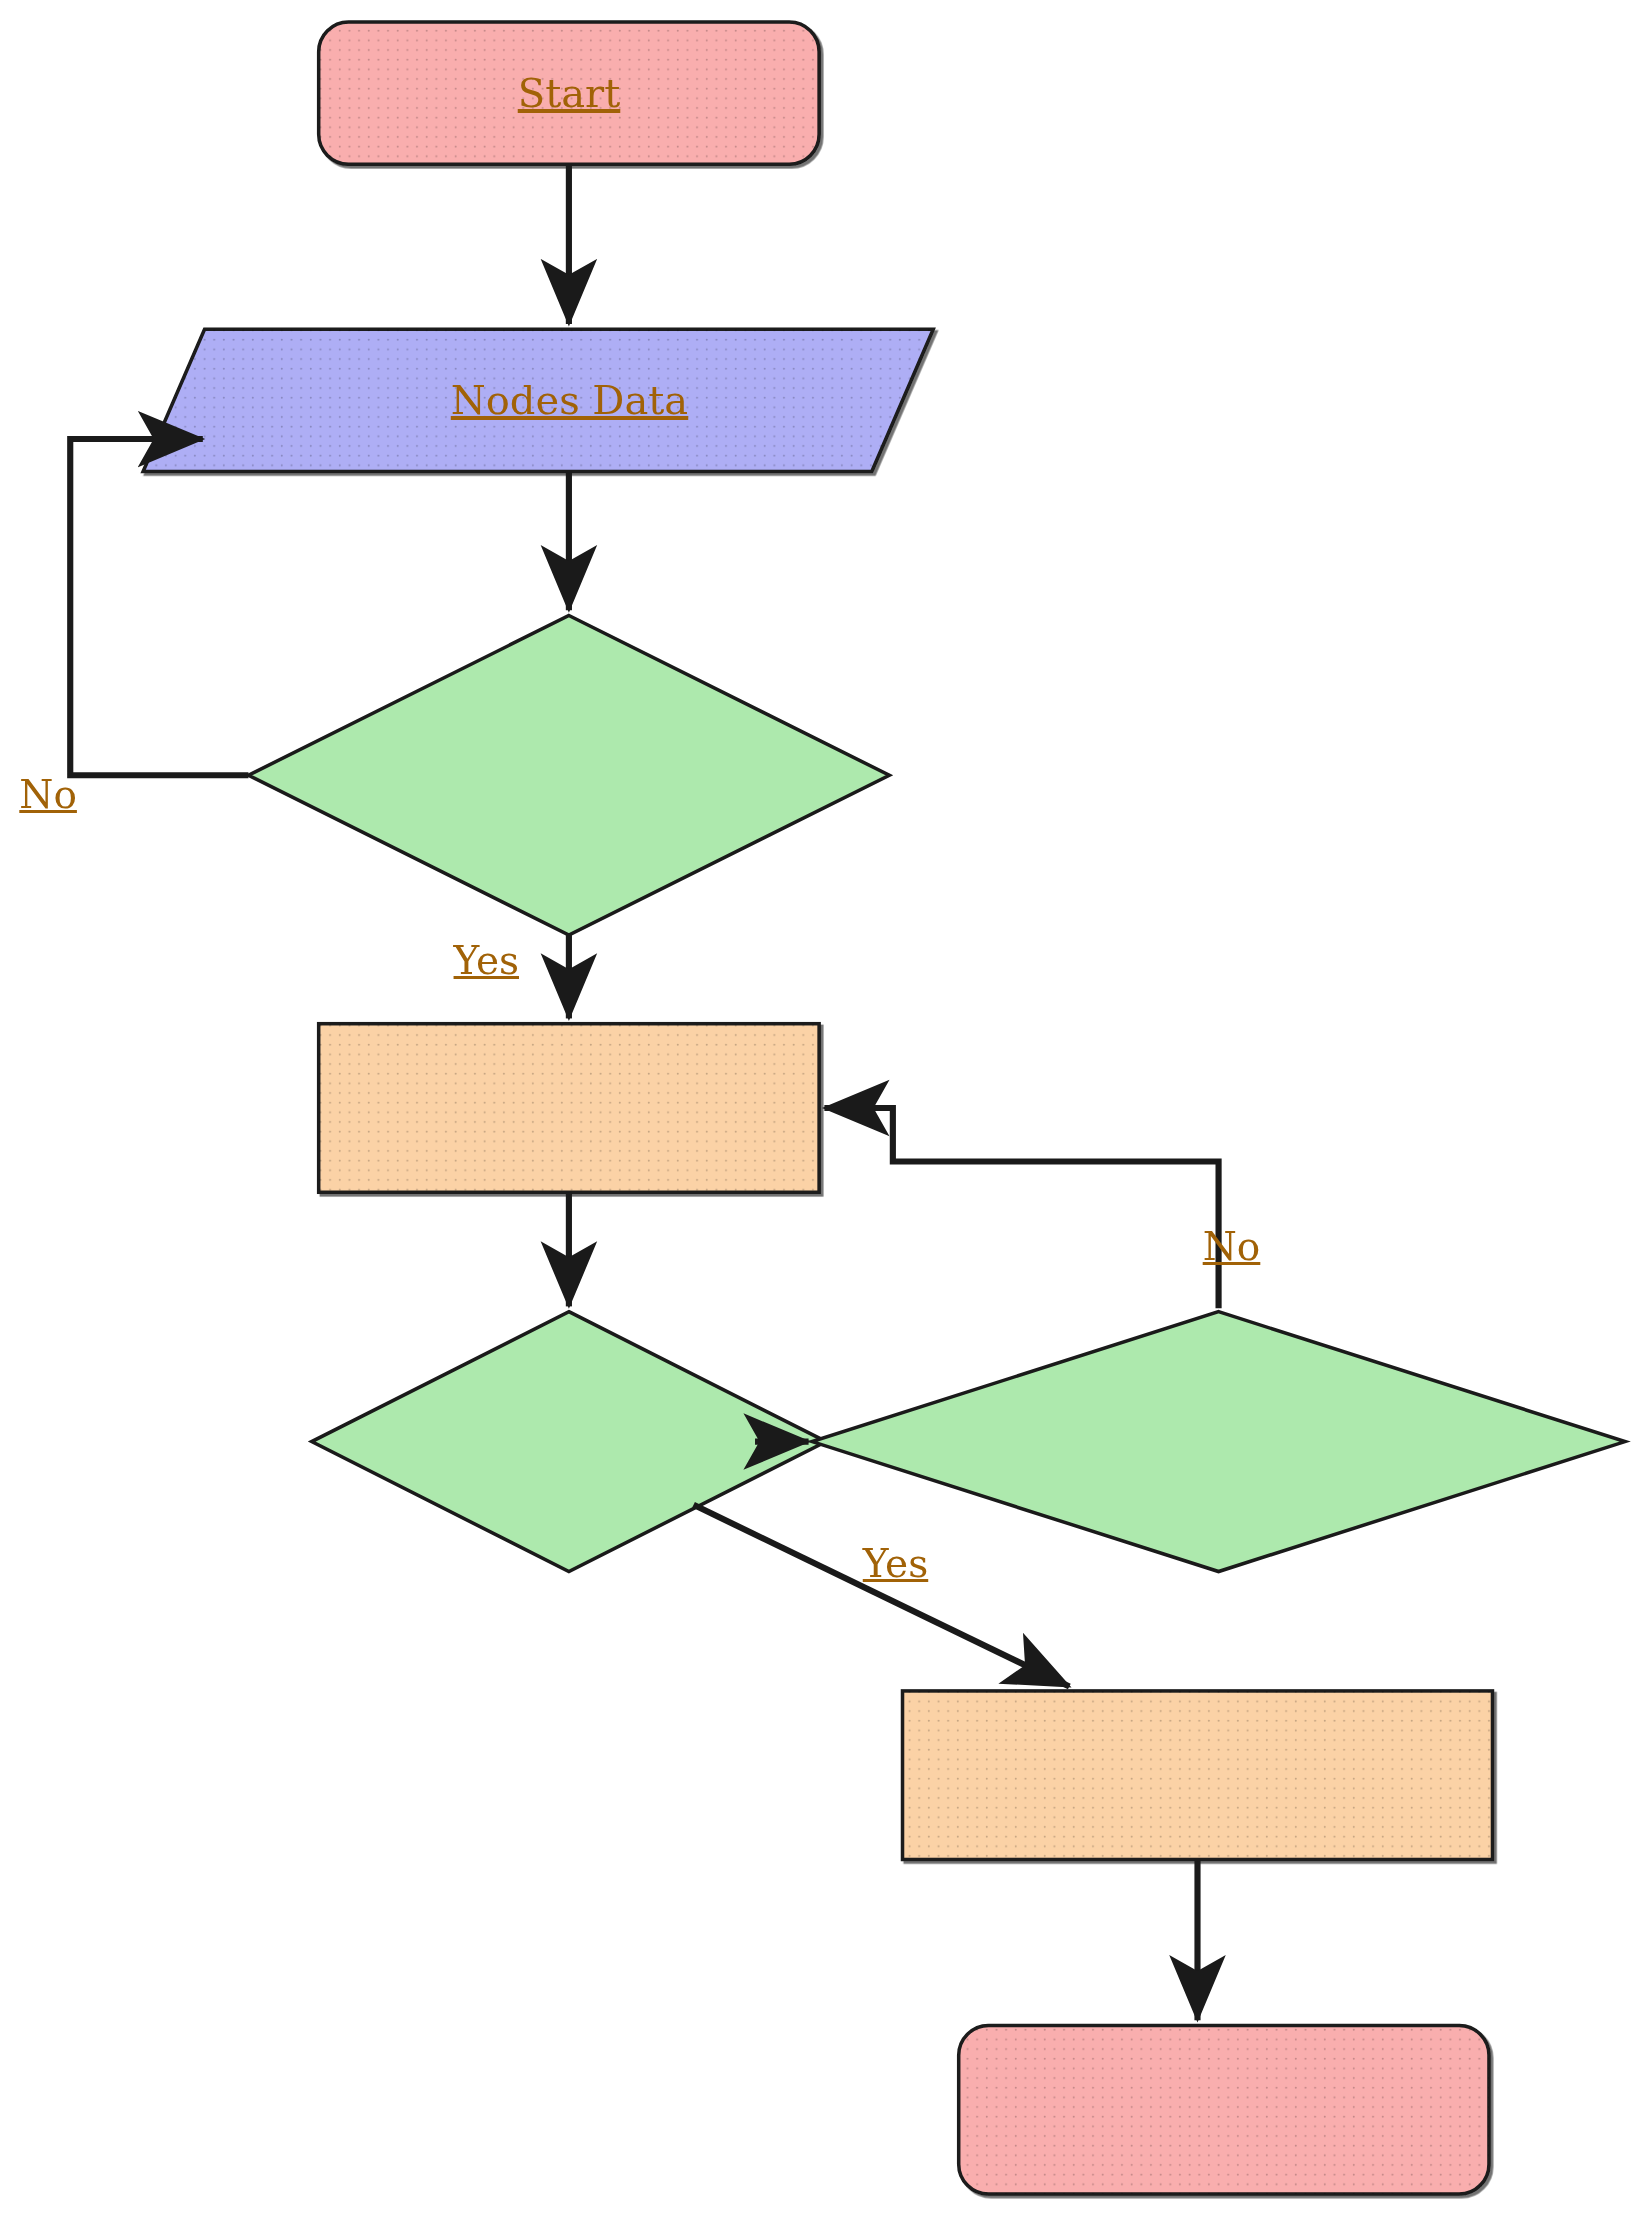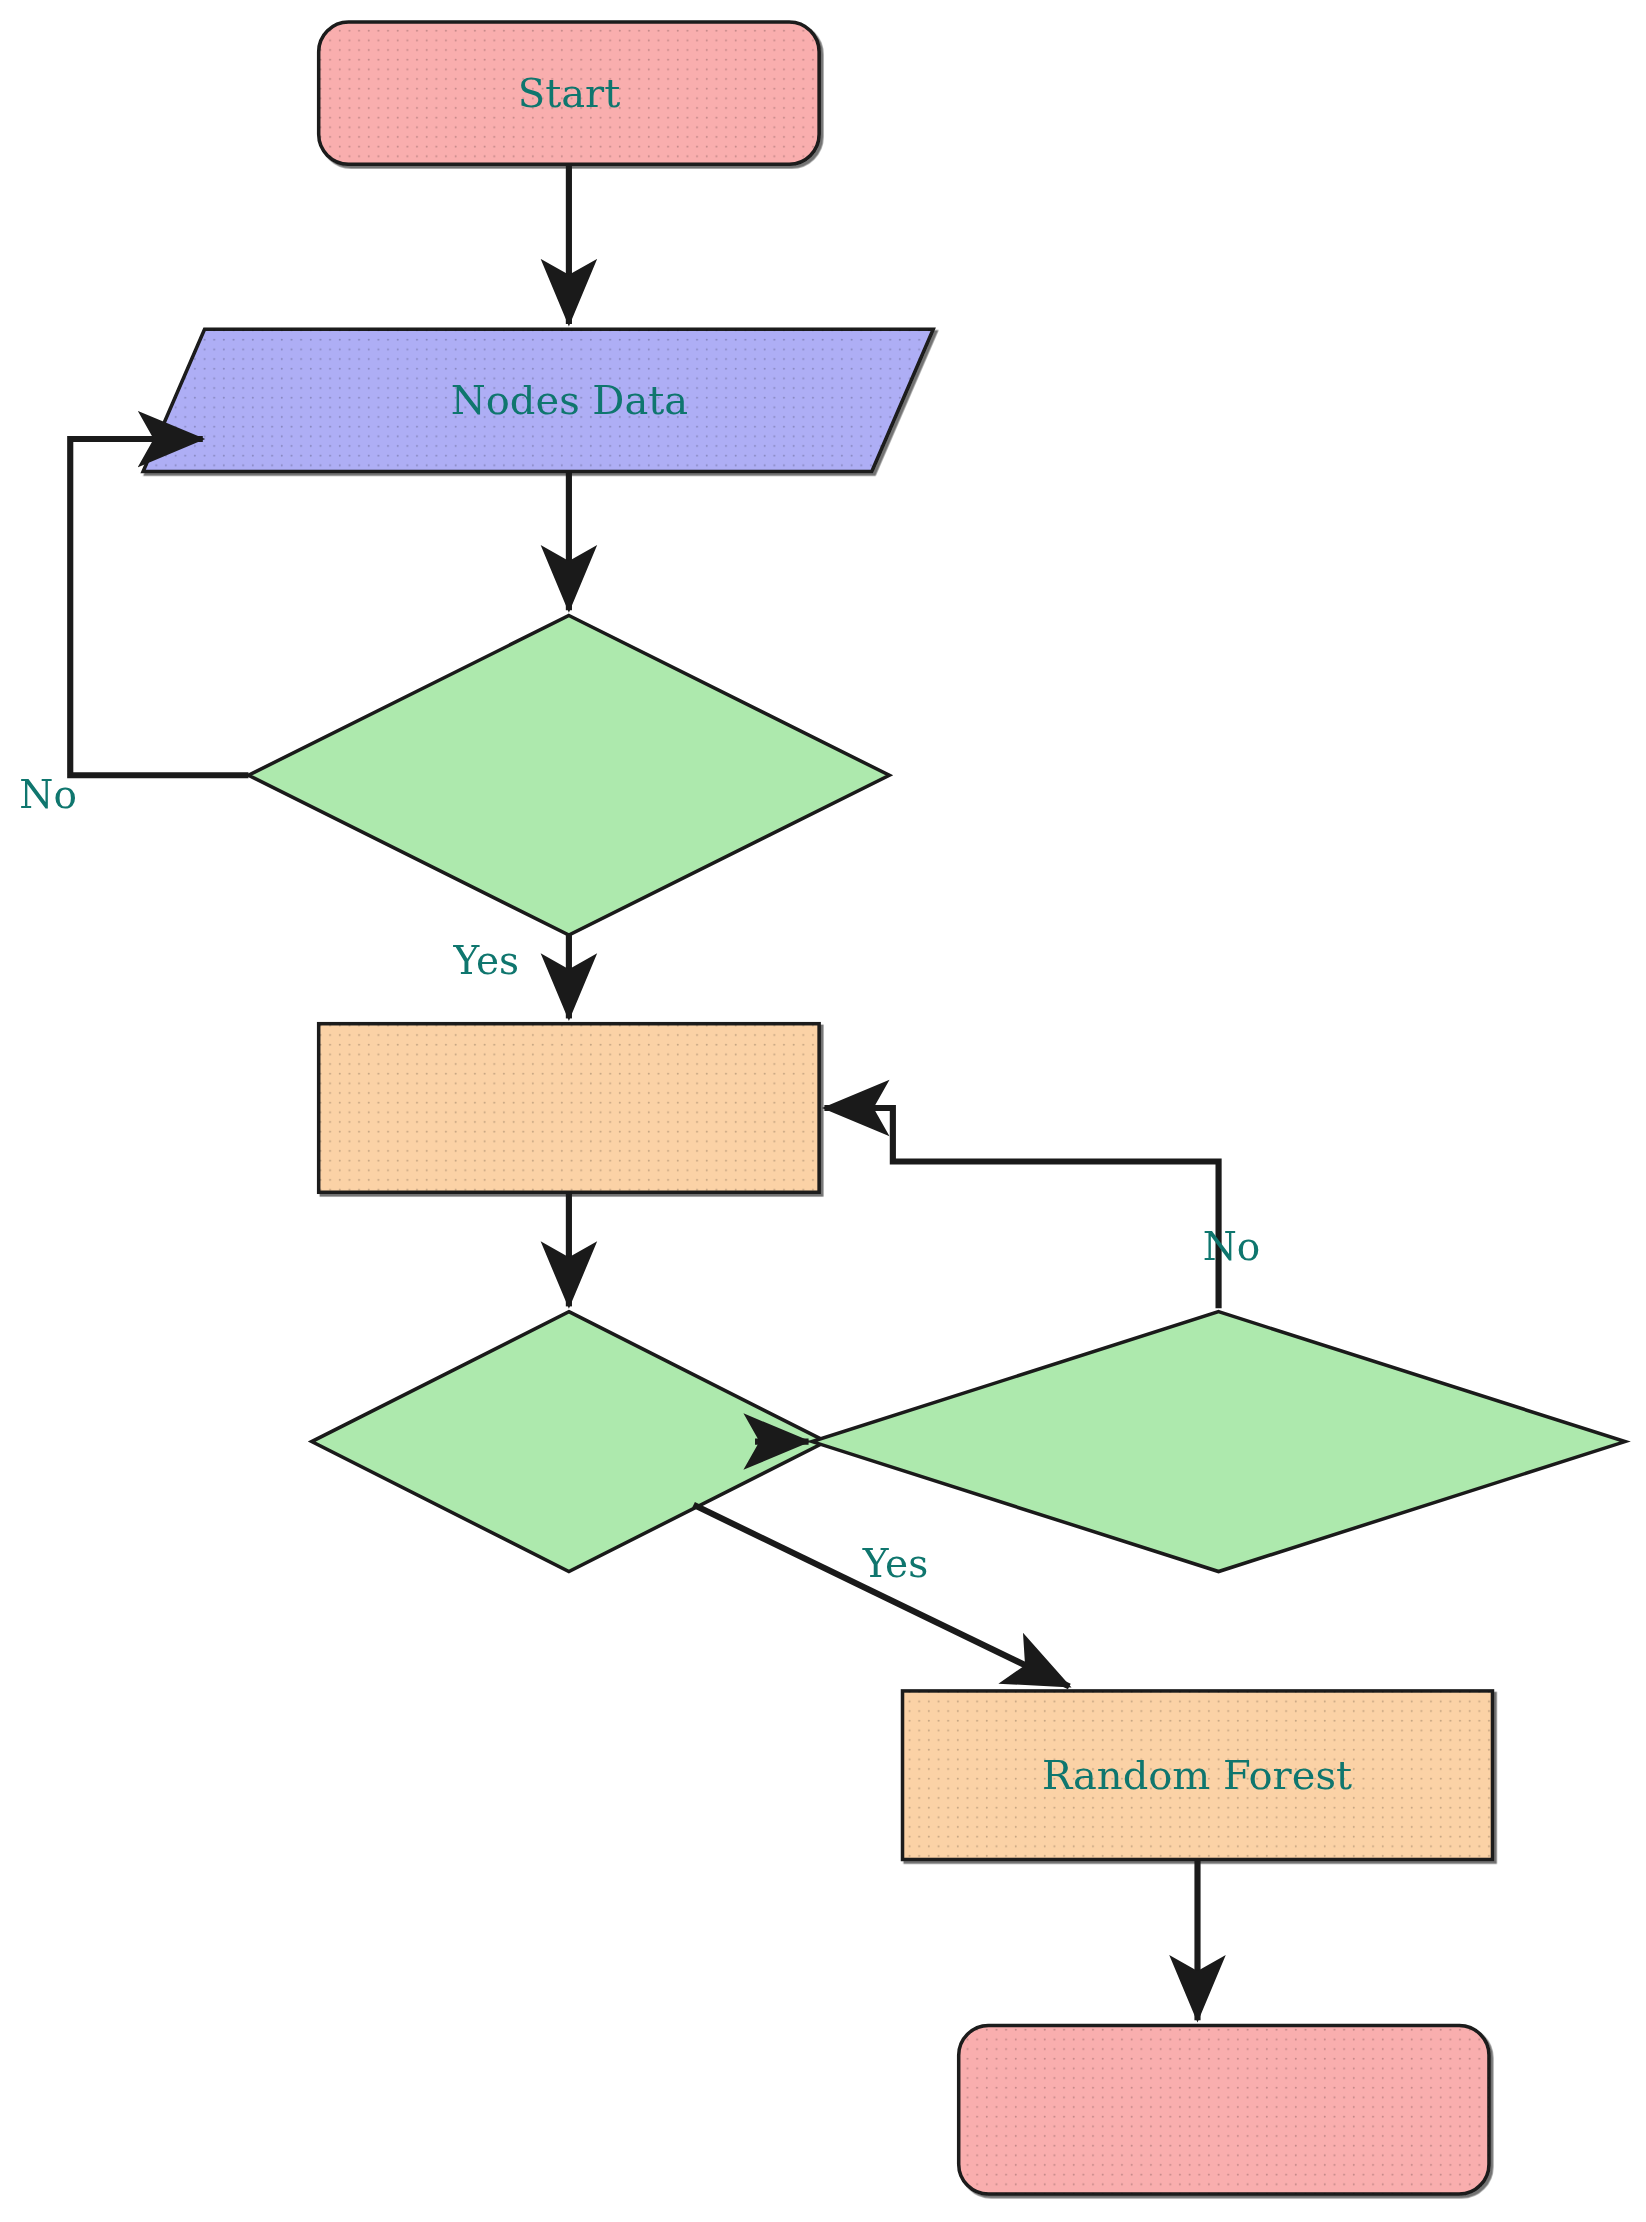--- a/index.html
+++ b/index.html
@@ -1,25 +1,26 @@
 <!DOCTYPE html>
 <html style="font-size:14px"><head>
 <meta charset="utf-8">
 <style>
   html,body{margin:0;padding:0;background:#ffffff;}
   body{font-family:"DejaVu Serif","Liberation Serif",serif;}
   #canvas{position:relative;width:1647px;height:2223px;background:#ffffff;overflow:hidden;}
   #canvas svg{position:absolute;left:0;top:0;width:1647px;height:2223px;}
   .node-label{
     position:absolute;
-    color:#0f766e;
+    color:#a16207;
     font-family:"DejaVu Serif","Liberation Serif",serif;
     white-space:nowrap;
     text-align:center;
     pointer-events:none;
+    text-decoration:underline;
   }
   .nlab{font-size:40px;line-height:1;}
   .elab{font-size:39px;line-height:1;}
 </style>
 </head>
 <body>
 
 <div id="canvas">
 
   <svg viewBox="0 0 1876 2532" xmlns="http://www.w3.org/2000/svg">
@@ -87,21 +88,20 @@
   </svg>
 
   <div class="node-label nlab" style="left:319px;top:73px;width:500px;">Start</div>
 
   <div class="node-label nlab" style="left:205px;top:380px;width:729px;">Nodes Data</div>
 
 
 
 
 
-  <div class="node-label nlab" style="left:902px;top:1755px;width:590px;">Random Forest</div>
 
 
   <div class="node-label elab" style="left:19.3px;top:775px;width:114px;text-align:left;">No</div>
 
   <div class="node-label elab" style="left:379px;top:941px;width:140px;text-align:right;">Yes</div>
 
   <div class="node-label elab" style="left:1170px;top:1227px;width:123px;">No</div>
 
   <div class="node-label elab" style="left:834px;top:1544px;width:123px;">Yes</div>
 

